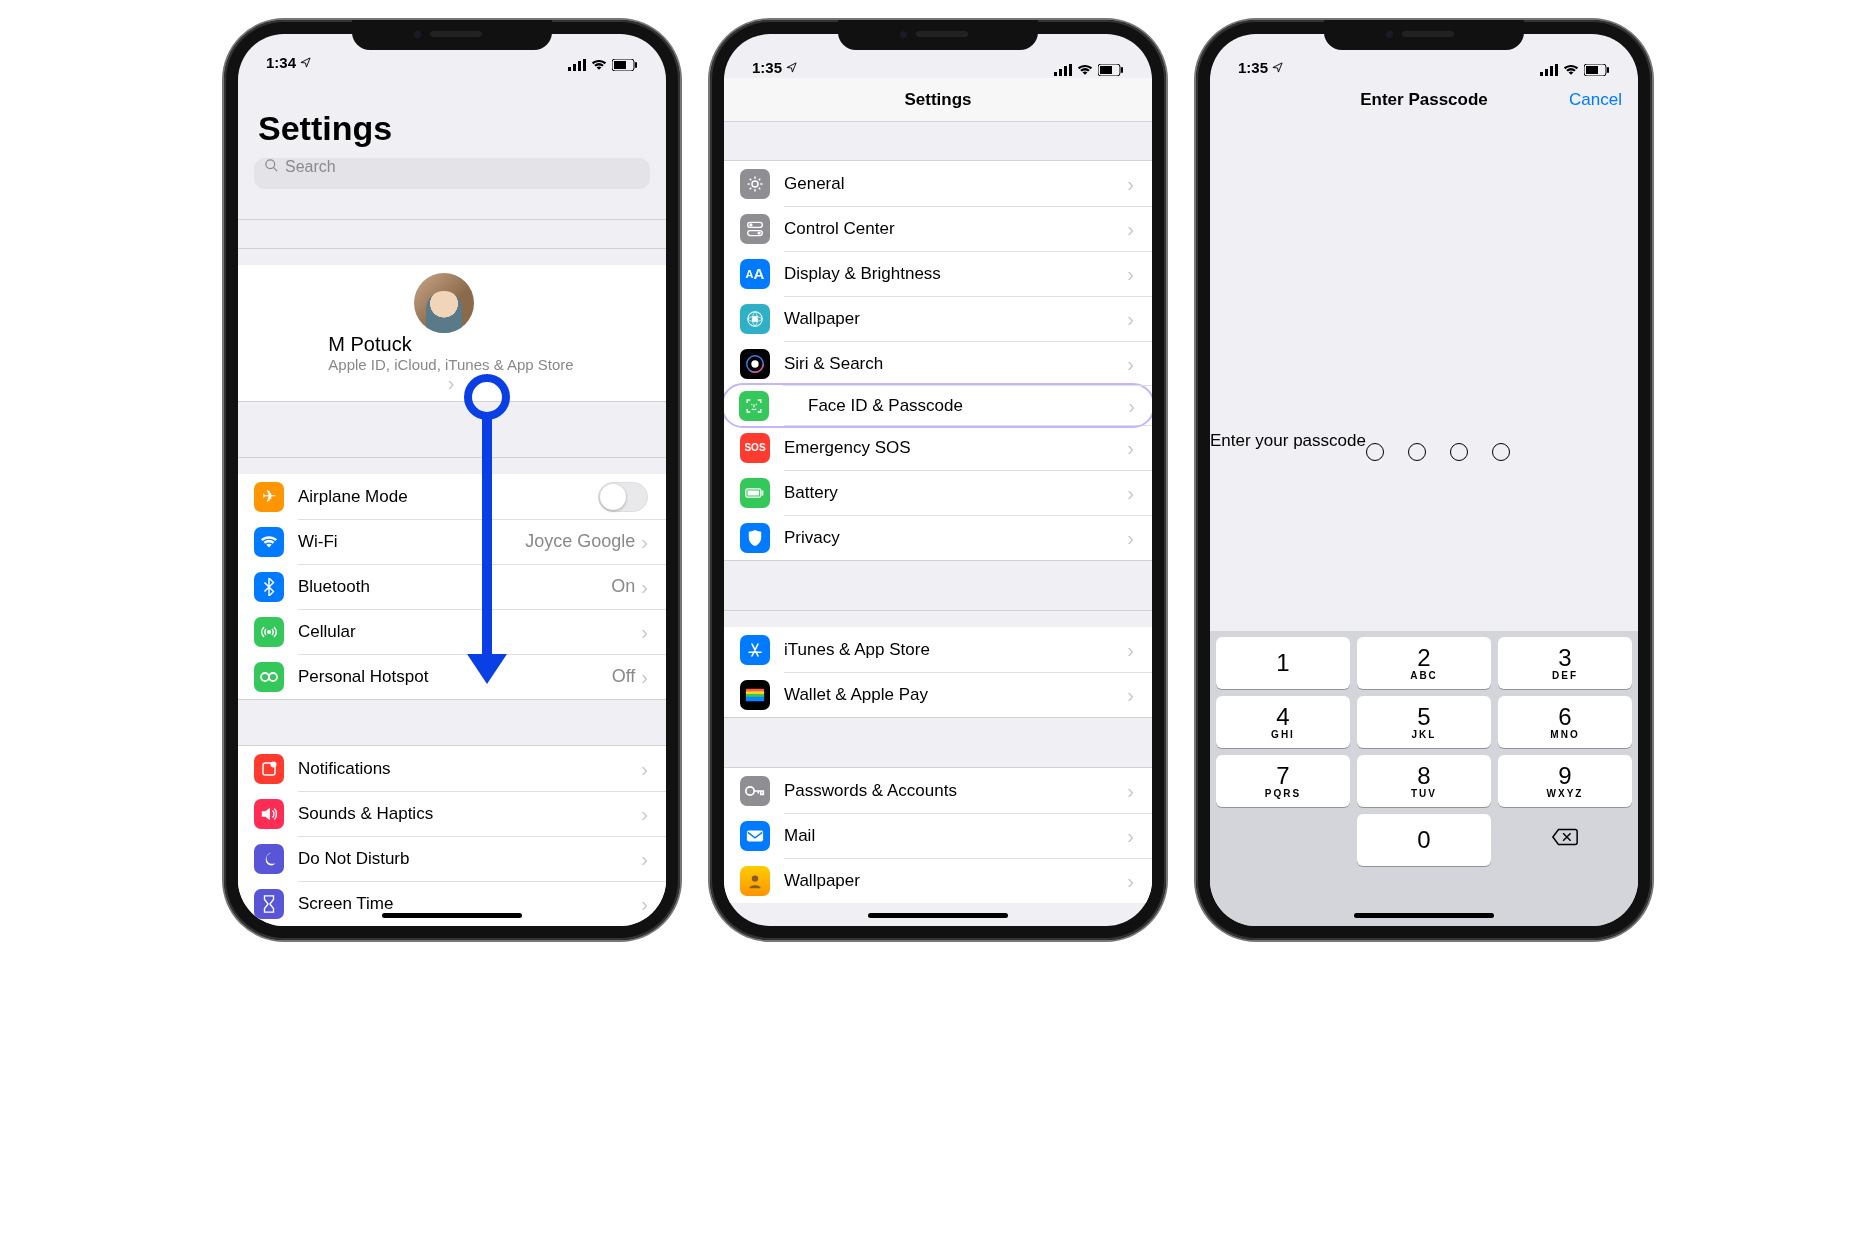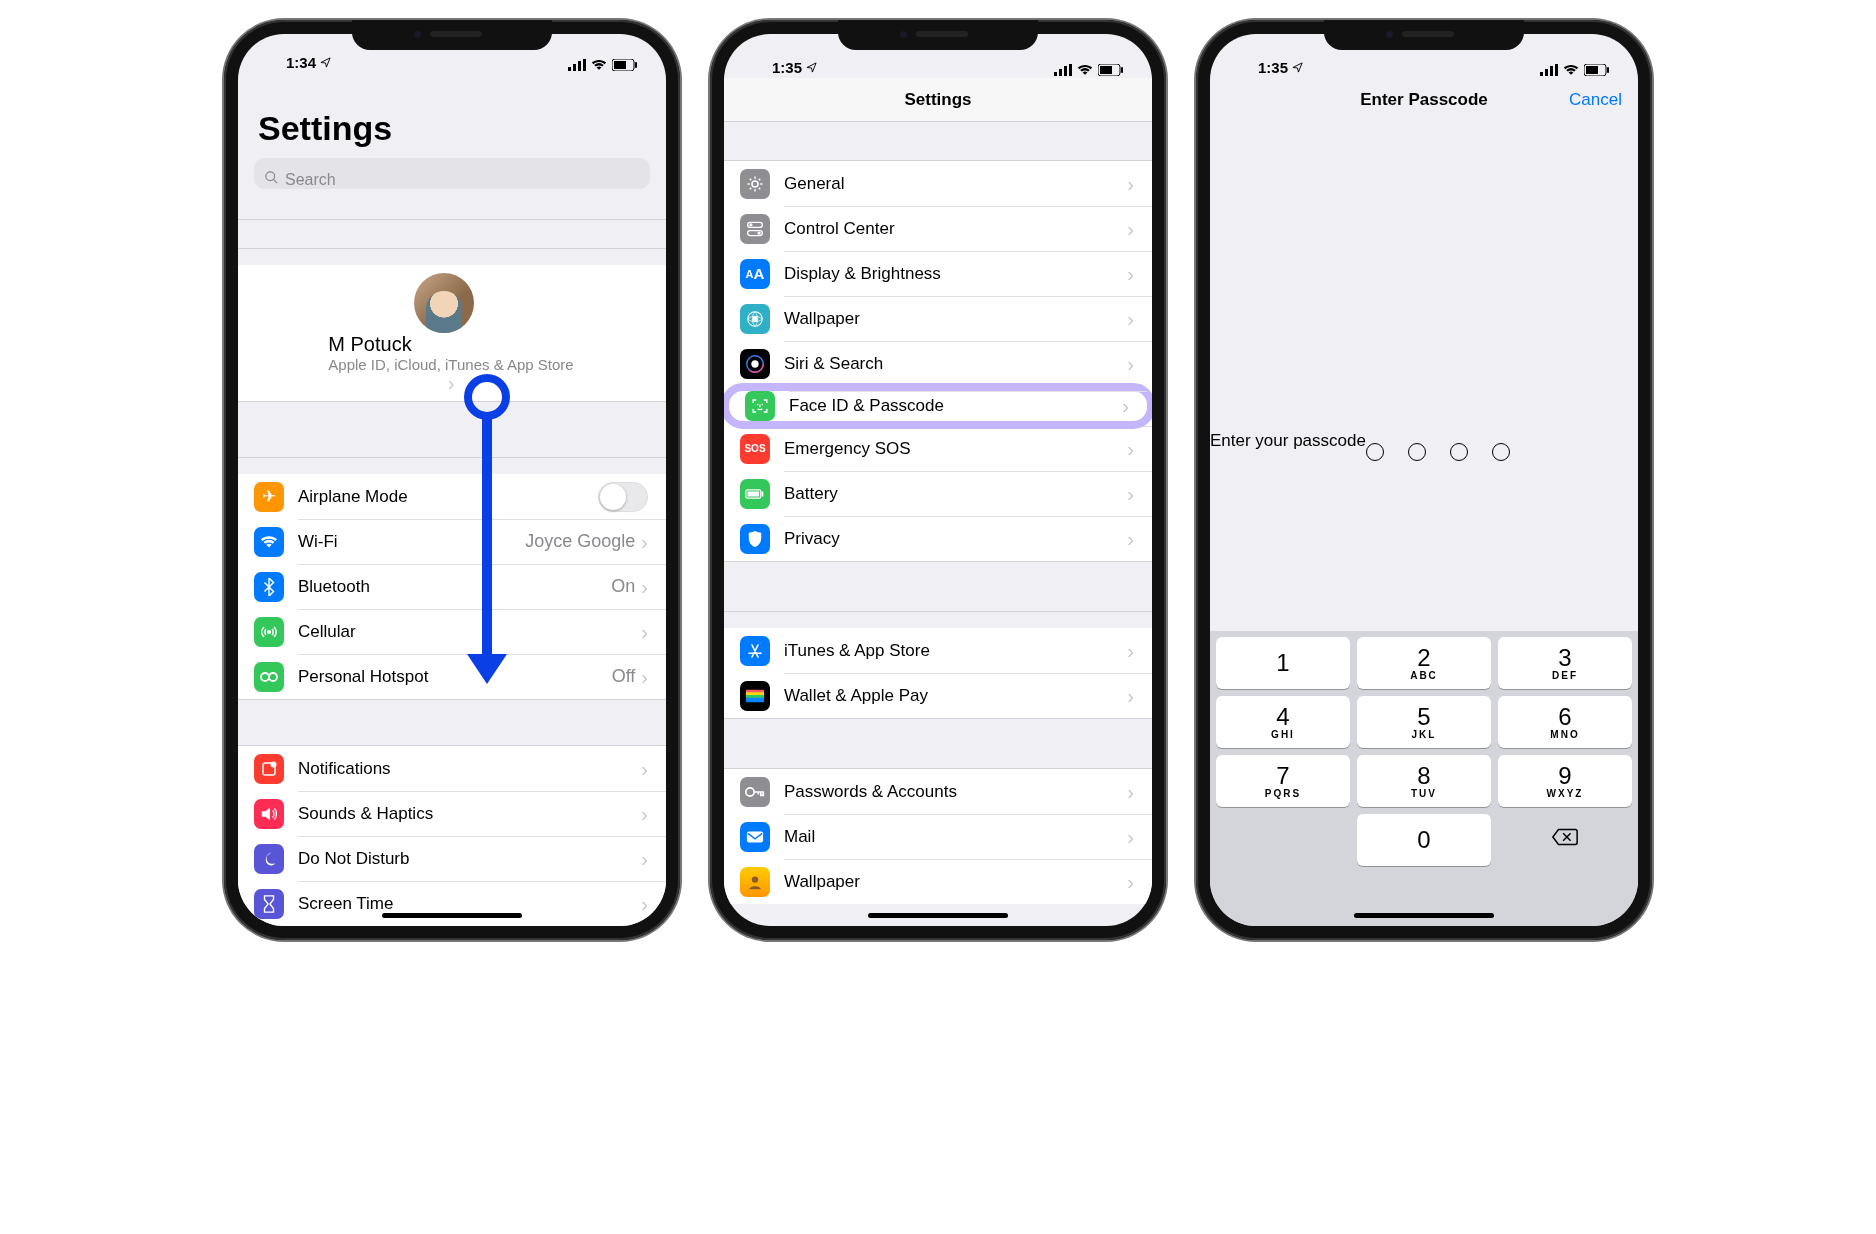--- a/index.html
+++ b/index.html
@@ -3,27 +3,27 @@
 <meta charset="utf-8">
 <style>
   * { box-sizing: border-box; margin: 0; padding: 0; font-family: -apple-system, "Helvetica Neue", Helvetica, Arial, sans-serif; }
   body { background: #fff; display: flex; justify-content: center; align-items: flex-start; gap: 30px; padding: 20px 10px; }
   .phone { position: relative; width: 456px; height: 920px; background: #111; border-radius: 60px; padding: 14px; box-shadow: 0 0 0 2px #777, inset 0 0 0 2px #333; }
   .screen { width: 100%; height: 100%; background: #efeff4; border-radius: 46px; overflow: hidden; position: relative; display: flex; flex-direction: column; }
   .notch { position: absolute; top: 0; left: 50%; transform: translateX(-50%); width: 200px; height: 30px; background: #111; border-bottom-left-radius: 18px; border-bottom-right-radius: 18px; z-index: 50; }
   .notch::before { content:""; position:absolute; width:7px; height:7px; border-radius:50%; background:#1a1a2a; left: 62px; top: 11px;}
   .notch::after { content:""; position:absolute; width:52px; height:6px; border-radius:3px; background:#222; left: 78px; top: 11px;}
   .status-bar { height: 44px; display: flex; justify-content: space-between; align-items: flex-end; padding: 0 28px 2px 28px; font-size: 15px; font-weight: 600; color: #000; }
-  .status-left { display:flex; align-items:center; gap:4px;margin-left:20px;}
+  .status-left { display:flex; align-items:center; gap:4px;}
   .status-right { display: flex; align-items: center; gap: 5px; }
   .home-ind { position: absolute; bottom: 8px; left: 50%; transform: translateX(-50%); width: 140px; height: 5px; background: #000; border-radius: 3px; z-index: 40; }
 
   
   .large-title { font-size: 34px; font-weight: 700; padding: 36px 20px 6px 20px; color:#000; }
-  .search-box { margin: 4px 16px 14px 16px; background: #e3e3e8; border-radius: 10px; height: 36px; display: flex; align-items: flex-end; padding: 0 10px; color: #8a8a8e; font-size: 16px; gap: 6px; }
+  .search-box { margin: 4px 16px 14px 16px; background: #e3e3e8; border-radius: 10px; height: 36px; display: flex; align-items: flex-start; padding: 0 10px; color: #8a8a8e; font-size: 16px; gap: 6px; }
   .list { background: #fff; }
   .sep-top { border-top: 1px solid #d1d1d6; }
   .sep-bot { border-bottom: 1px solid #d1d1d6; margin-top: 16px; }
   .gap { height: 34px; background: #efeff4; }
   .gap-sm { height: 22px; background: #efeff4; }
   .row { display: flex; align-items: center; min-height: 45px; padding: 0 18px 0 16px; position: relative; }
   .row + .row::before { content:""; position:absolute; left: 60px; right: 0; top:0; height:1px; background:#e0e0e4; }
   .icon { width: 30px; height: 30px; border-radius: 7px; margin-right: 14px; display:flex; align-items:center; justify-content:center; color:#fff; font-size:17px; flex-shrink:0; }
   .label { flex: 1; font-size: 17px; color: #000; text-align:left; }
   .value { font-size: 18px; color: #8a8a8e; margin-right: 6px; }
@@ -39,21 +39,21 @@
   
   .arrow-anno { position:absolute; left: 226px; top: 340px; z-index:30; pointer-events:none; }
   .arrow-circle { width: 46px; height:46px; border: 8px solid #0a3fe6; border-radius:50%; background:transparent; }
   .arrow-line { width: 10px; height: 240px; background:#0a3fe6; margin: -4px auto 0 auto; }
   .arrow-head { width:0; height:0; border-left:20px solid transparent; border-right:20px solid transparent; border-top:30px solid #0a3fe6; margin: -2px auto 0 auto;}
 
   
   .nav-bar { height: 44px; display:flex; align-items:center; justify-content:center; font-size:17px; font-weight:600; border-bottom:1px solid #d1d1d6; background:#f7f7f8; position:relative;}
   .nav-right { position:absolute; right:16px; color:#007aff; font-size:17px; font-weight:400;}
   .s2rows .row + .row::before { left: 60px; }
-  .hl-row { border: 8px solid #c4b5fd; border-radius: 22px; margin: -3px -3px; z-index:5; }
+  .hl-row { border: 2px solid #c4b5fd; border-radius: 22px; margin: -3px -3px; z-index:5;gap:25px; }
 
   
   .pass-area { flex:1; display:flex; flex-direction:row; align-items:center; justify-content:flex-start; padding-top: 150px; background:#efeff4; }
   .pass-prompt { font-size: 17px; color:#000; margin-bottom: 22px; }
   .dots { display:flex; gap: 24px; }
   .dot { width: 18px; height:18px; border:1.5px solid #000; border-radius:50%; }
   .keypad { background:#d3d5da; padding: 6px 6px 60px 6px; display:grid; grid-template-columns: repeat(3, 1fr); gap:7px; }
   .key { background:#fff; border-radius:6px; height:52px; display:flex; flex-direction:column; align-items:center; justify-content:center; box-shadow: 0 1px 0 rgba(0,0,0,0.3); cursor:pointer;}
   .key .num { font-size:24px; line-height:1; color:#000;}
   .key .let { font-size:10px; letter-spacing:2px; font-weight:700; color:#000;}

